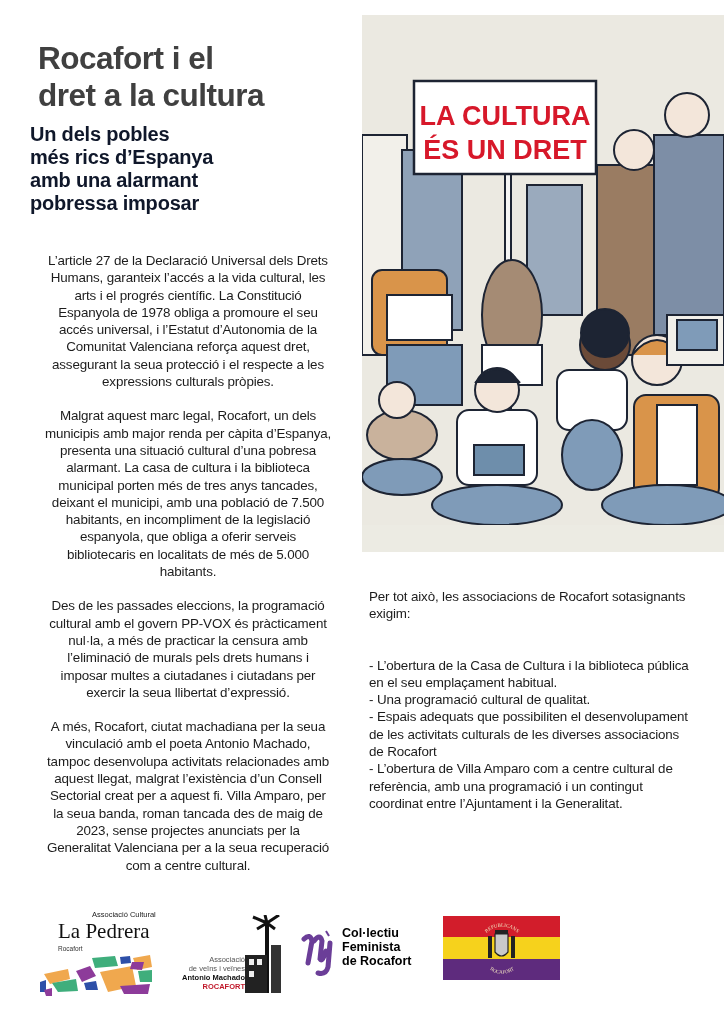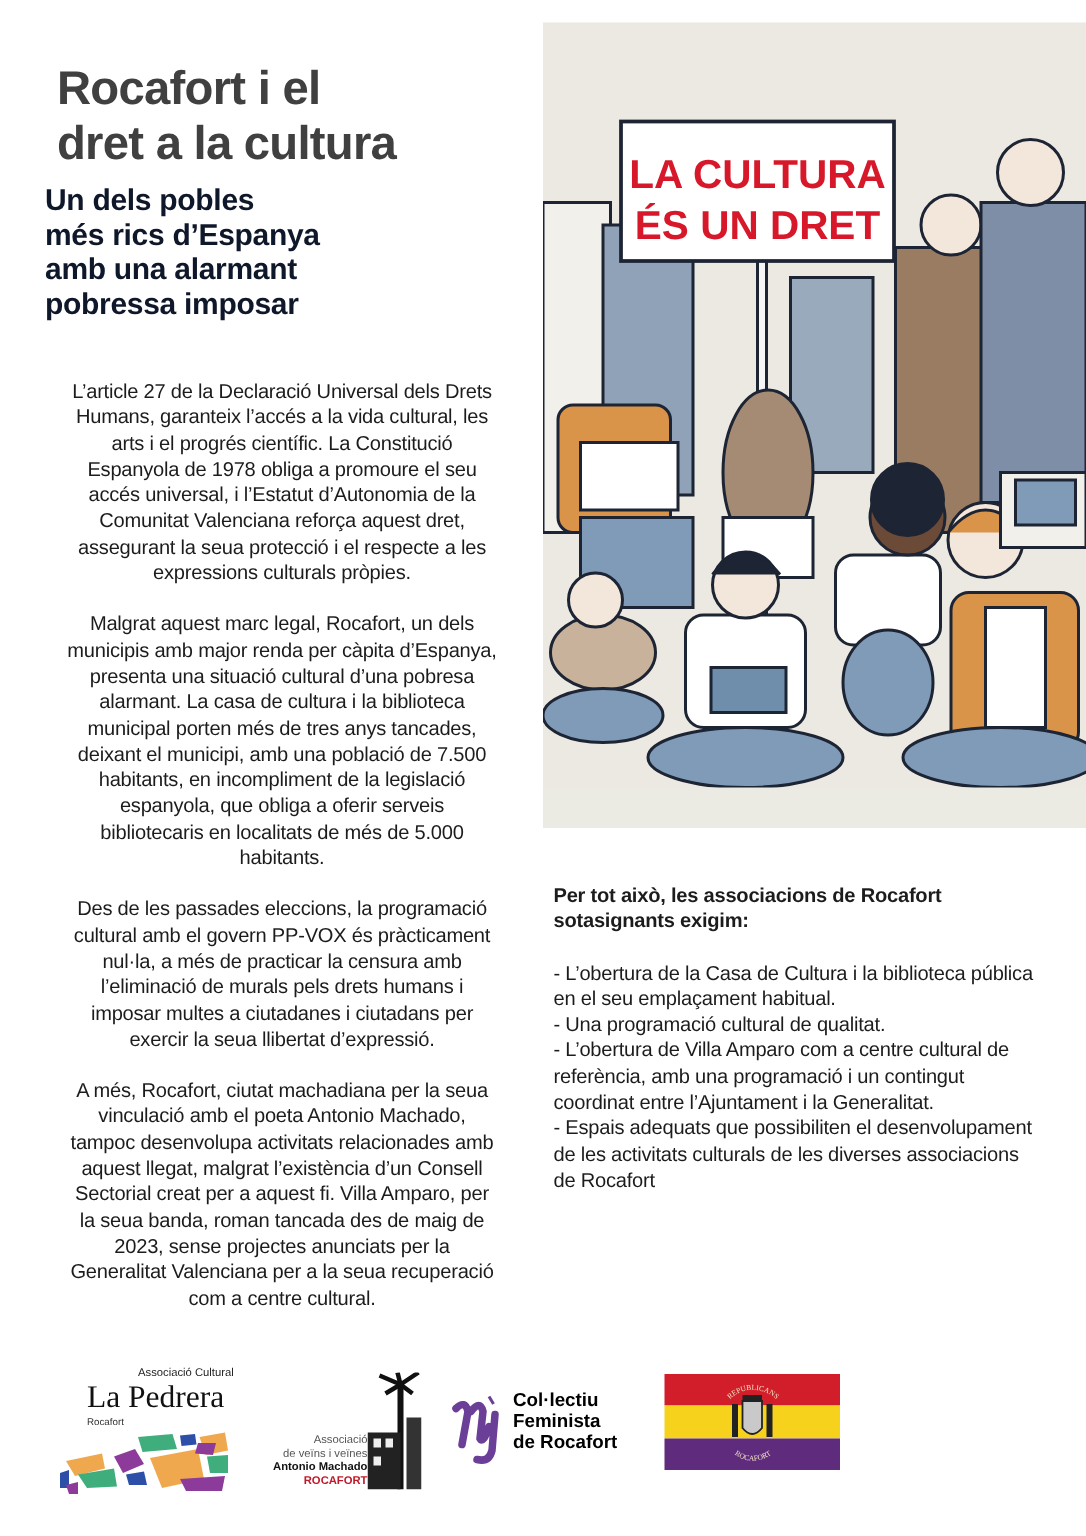--- a/index.html
+++ b/index.html
@@ -2,21 +2,21 @@
 <html><head>
 <meta charset="utf-8">
 <style>
   html, body { margin: 0; padding: 0; background: #ffffff; }
   body { width: 724px; height: 1024px; position: relative; overflow: hidden; font-family: "Liberation Sans", sans-serif; color: #1c1c1c; }
   .title { position: absolute; left: 38px; top: 40px; width: 320px; color: #404040; font-weight: 700; font-size: 31.5px; line-height: 37px; letter-spacing: -0.5px; margin: 0; }
   .subtitle { position: absolute; left: 30px; top: 123px; width: 320px; color: #0f172a; font-size: 20px; line-height: 23px; margin: 0; letter-spacing: -0.2px; }
   .body-col { position: absolute; left: 44px; top: 252px; width: 300px; font-size: 13.4px; line-height: 17.3px; letter-spacing: -0.15px; }
   .body-col p { margin: 0 12px 17px 0; text-align: center; }
   .right-col { position: absolute; left: 369px; top: 588px; width: 320px; font-size: 13.4px; line-height: 17.3px; letter-spacing: -0.15px; }
-  .right-col .lead { font-weight: 700; margin: 0 0 17px 0; }
+  .right-col .lead { font-weight: 400; margin: 0 0 34px 0; }
   .right-col ul { list-style: none; margin: 0; padding: 0; }
   .right-col li { margin: 0; }
   .illustration { position: absolute; left: 362px; top: 15px; width: 362px; height: 537px; background: #eceae2; overflow: hidden; }
   .illustration svg { display: block; }
   .logos { position: absolute; left: 0; top: 900px; width: 724px; height: 110px; }
   .logo { position: absolute; }
   .pedrera { left: 40px; top: 10px; width: 120px; height: 90px; }
   .pedrera .small { position: absolute; left: 52px; top: 0; font-size: 7.5px; color: #222; white-space: nowrap; }
   .pedrera .big { position: absolute; left: 18px; top: 9px; font-family: "Liberation Serif", serif; font-size: 21px; color: #111; white-space: nowrap; }
   .pedrera .town { position: absolute; left: 18px; top: 35px; font-size: 6.5px; color: #333; }
@@ -104,22 +104,22 @@
     </g>
     <rect x="0" y="510" width="362" height="27" fill="#ecebe3"></rect>
   </svg>
 </div>
 
 <div class="right-col">
   <p class="lead">Per tot això, les associacions de Rocafort sotasignants exigim:</p>
   <ul>
     <li>- L’obertura de la Casa de Cultura i la biblioteca pública en el seu emplaçament habitual.</li>
     <li>- Una programació cultural de qualitat.</li>
+    <li>- Espais adequats que possibiliten el desenvolupament de les activitats culturals de les diverses associacions de Rocafort</li>
     <li>- L’obertura de Villa Amparo com a centre cultural de referència, amb una programació i un contingut coordinat entre l’Ajuntament i la Generalitat.</li>
-    <li>- Espais adequats que possibiliten el desenvolupament de les activitats culturals de les diverses associacions de Rocafort</li>
   </ul>
 </div>
 
 <div class="logos">
   <div class="logo pedrera">
     <span class="small">Associació Cultural</span>
     <span class="big">La Pedrera</span>
     <span class="town">Rocafort</span>
     <svg width="112" height="44" viewBox="0 0 112 44">
       <polygon points="52,6 75,4 78,14 55,16" fill="#3fae7c"></polygon>

